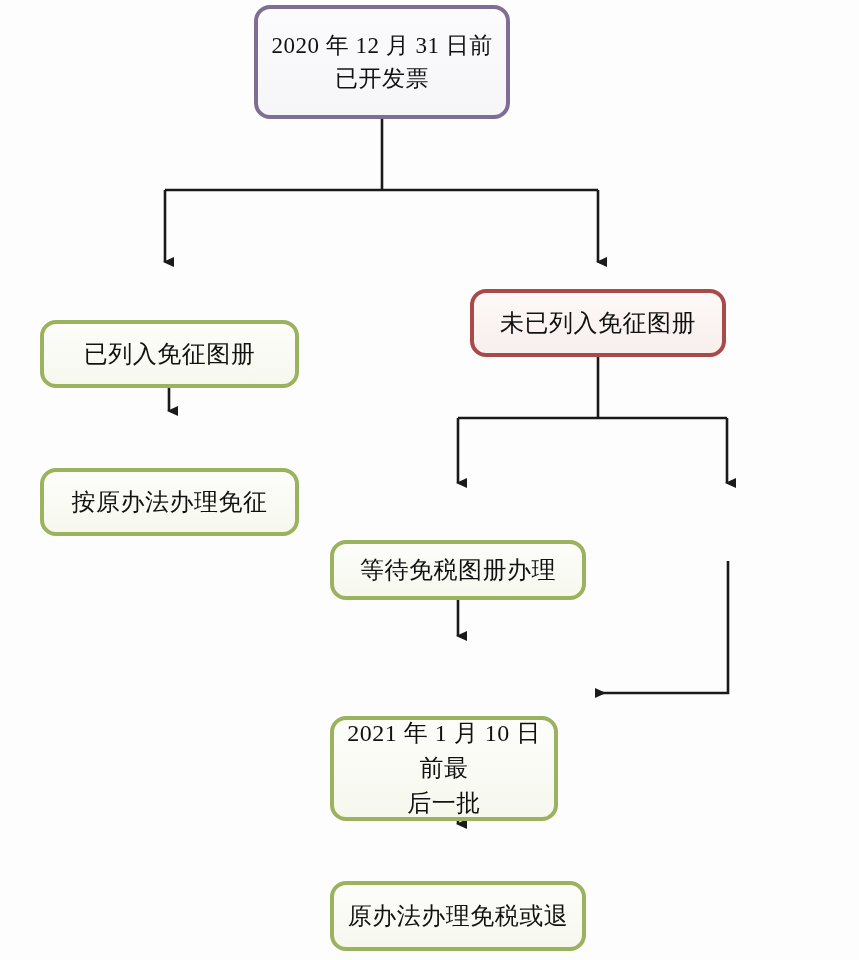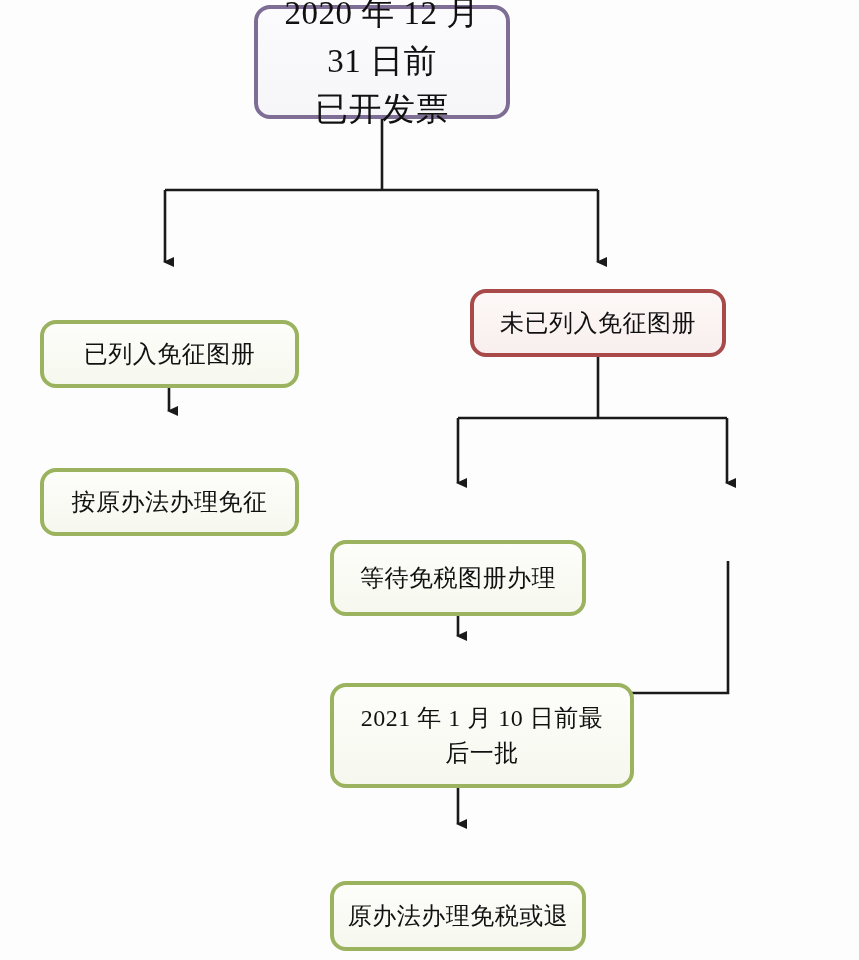--- a/index.html
+++ b/index.html
@@ -44,27 +44,27 @@
     font-size: 24px;
     padding: 4px 10px;
     z-index: 3;
   }
   .node-label {
     display: block;
     white-space: pre-line;
   }
 
   
-  .node-start      { left: 254px; top: 5px;   width: 256px; height: 114px; font-size: 33px; }
+  .node-start      { left: 254px; top: 5px;   width: 256px; height: 114px; font-size: 23px; }
   .node-listed     { left: 40px;  top: 272px; width: 259px; height: 68px; }
   .node-unlisted   { left: 470px; top: 272px; width: 256px; height: 68px; }
   .node-oldmethod  { left: 40px;  top: 420px; width: 259px; height: 68px; }
-  .node-waiting    { left: 330px; top: 492px; width: 256px; height: 76px; }
+  .node-waiting    { left: 330px; top: 492px; width: 256px; height: 60px; }
   .node-prepaytax  { left: 600px; top: 492px; width: 255px; height: 68px; }
-  .node-lastbatch  { left: 330px; top: 635px; width: 304px; height: 105px; }
+  .node-lastbatch  { left: 330px; top: 668px; width: 228px; height: 105px; }
   .node-final      { left: 330px; top: 833px; width: 256px; height: 70px; }
 
   
   .skin-purple {
     border: 4px solid #7e6e95;
     background: linear-gradient(180deg, #fbfbfd 0%, #f6f5f8 100%);
   }
   .skin-green {
     border: 4px solid #9bb25e;
     background: linear-gradient(180deg, #fdfdfa 0%, #f6f8ee 100%);

